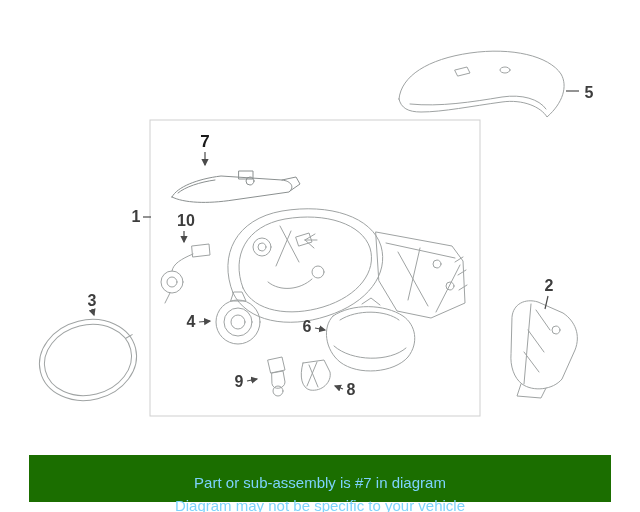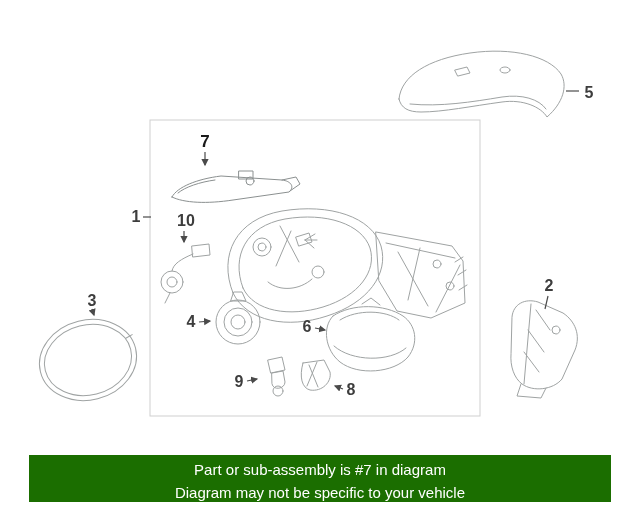--- a/index.html
+++ b/index.html
@@ -31,25 +31,25 @@
     font-size: 17px;
     fill: #1a1a1a;
   }
   .banner {
     position: absolute;
     left: 29px;
     top: 455px;
     width: 582px;
     height: 47px;
     background: #1b6e00;
-    color: #ffffff;
+    color: #7dd3fc;
     text-align: center;
     font-size: 15px;
     line-height: 23px;
-    padding-top: 3px;
+    padding-top: 16px;
     box-sizing: border-box;
   }
 </style>
 </head>
 <body>
 
 <div id="page">
 
   <svg id="diagram-svg" width="640" height="512" viewBox="0 0 640 512">
     <defs>

